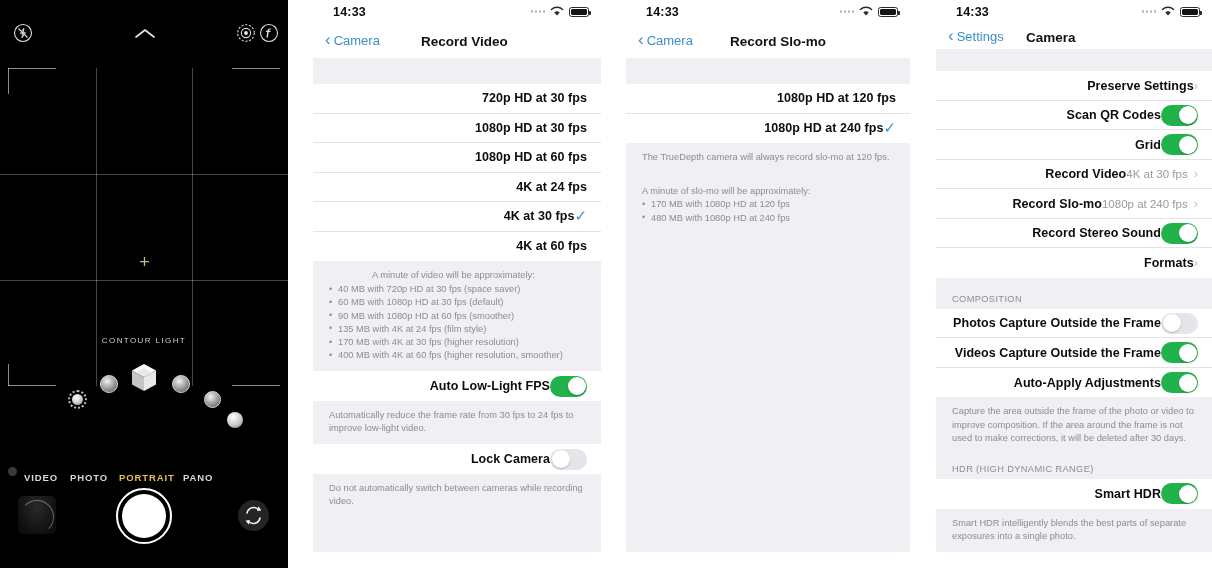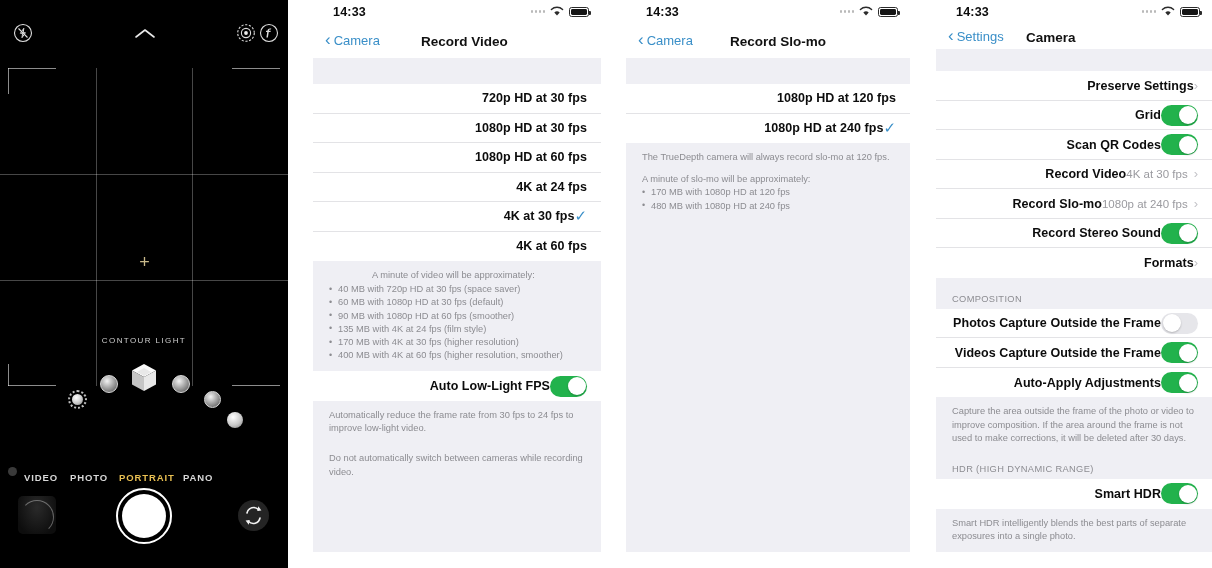--- a/index.html
+++ b/index.html
@@ -197,21 +197,21 @@
     background: #efeff4;
     padding: 8px 16px 9px 16px;
     font-size: 9.3px; line-height: 13.2px; color: #8c8c91;
   }
   .footnote .ftitle { margin-bottom: 1px; margin-left: 43px; }
   .footnote ul { list-style: none; }
   .footnote li { position: relative; padding-left: 9px; }
   .footnote li::before {
     content: "•"; position: absolute; left: 0; top: -0.5px; font-size: 9px;
   }
-  .footnote p + p { margin-top: 9px; }
+  .footnote p + p { margin-top: 21px; }
 
   .sechead {
     background: #efeff4;
     padding: 16px 16px 5px 16px;
     font-size: 9.3px; letter-spacing: 0.35px; color: #8c8c91;
   }
   .fill { background: #efeff4; flex: 1 1 auto; }
   .colflex { display: flex; flex-direction: column; height: 552px; }
 </style>
 </head>
@@ -380,20 +380,28 @@
         <span class="label">Auto Low-Light FPS</span>
         <span class="toggle on">
             <i class="knob"></i>
           </span>
       </div>
     </div>
     <div class="footnote">
       <p>Automatically reduce the frame rate from 30 fps to 24 fps to improve low-light video.</p>
     </div>
 
+    <div class="group">
+      <div class="row">
+        <span class="label">Lock Camera</span>
+        <span class="toggle off">
+            <i class="knob"></i>
+          </span>
+      </div>
+    </div>
     <div class="footnote">
       <p>Do not automatically switch between cameras while recording video.</p>
     </div>
 
     <div class="fill"></div>
   </div>
 
   <div class="ios p3 colflex">
 
     <div class="statusbar">
@@ -477,27 +485,27 @@
     </div>
 
     <div class="gap h26"></div>
 
     <div class="group">
       <div class="row">
         <span class="label">Preserve Settings</span>
         <span class="chev-r">›</span>
       </div>
       <div class="row">
+        <span class="label">Scan QR Codes</span>
+        <span class="toggle on">
+            <i class="knob"></i>
+          </span>
+      </div>
+      <div class="row">
         <span class="label">Grid</span>
-        <span class="toggle on">
-            <i class="knob"></i>
-          </span>
-      </div>
-      <div class="row">
-        <span class="label">Scan QR Codes</span>
         <span class="toggle on">
             <i class="knob"></i>
           </span>
       </div>
       <div class="row">
         <span class="label">Record Video</span>
         <span class="value">4K at 30 fps</span>
         <span class="chev-r">›</span>
       </div>
       <div class="row">

